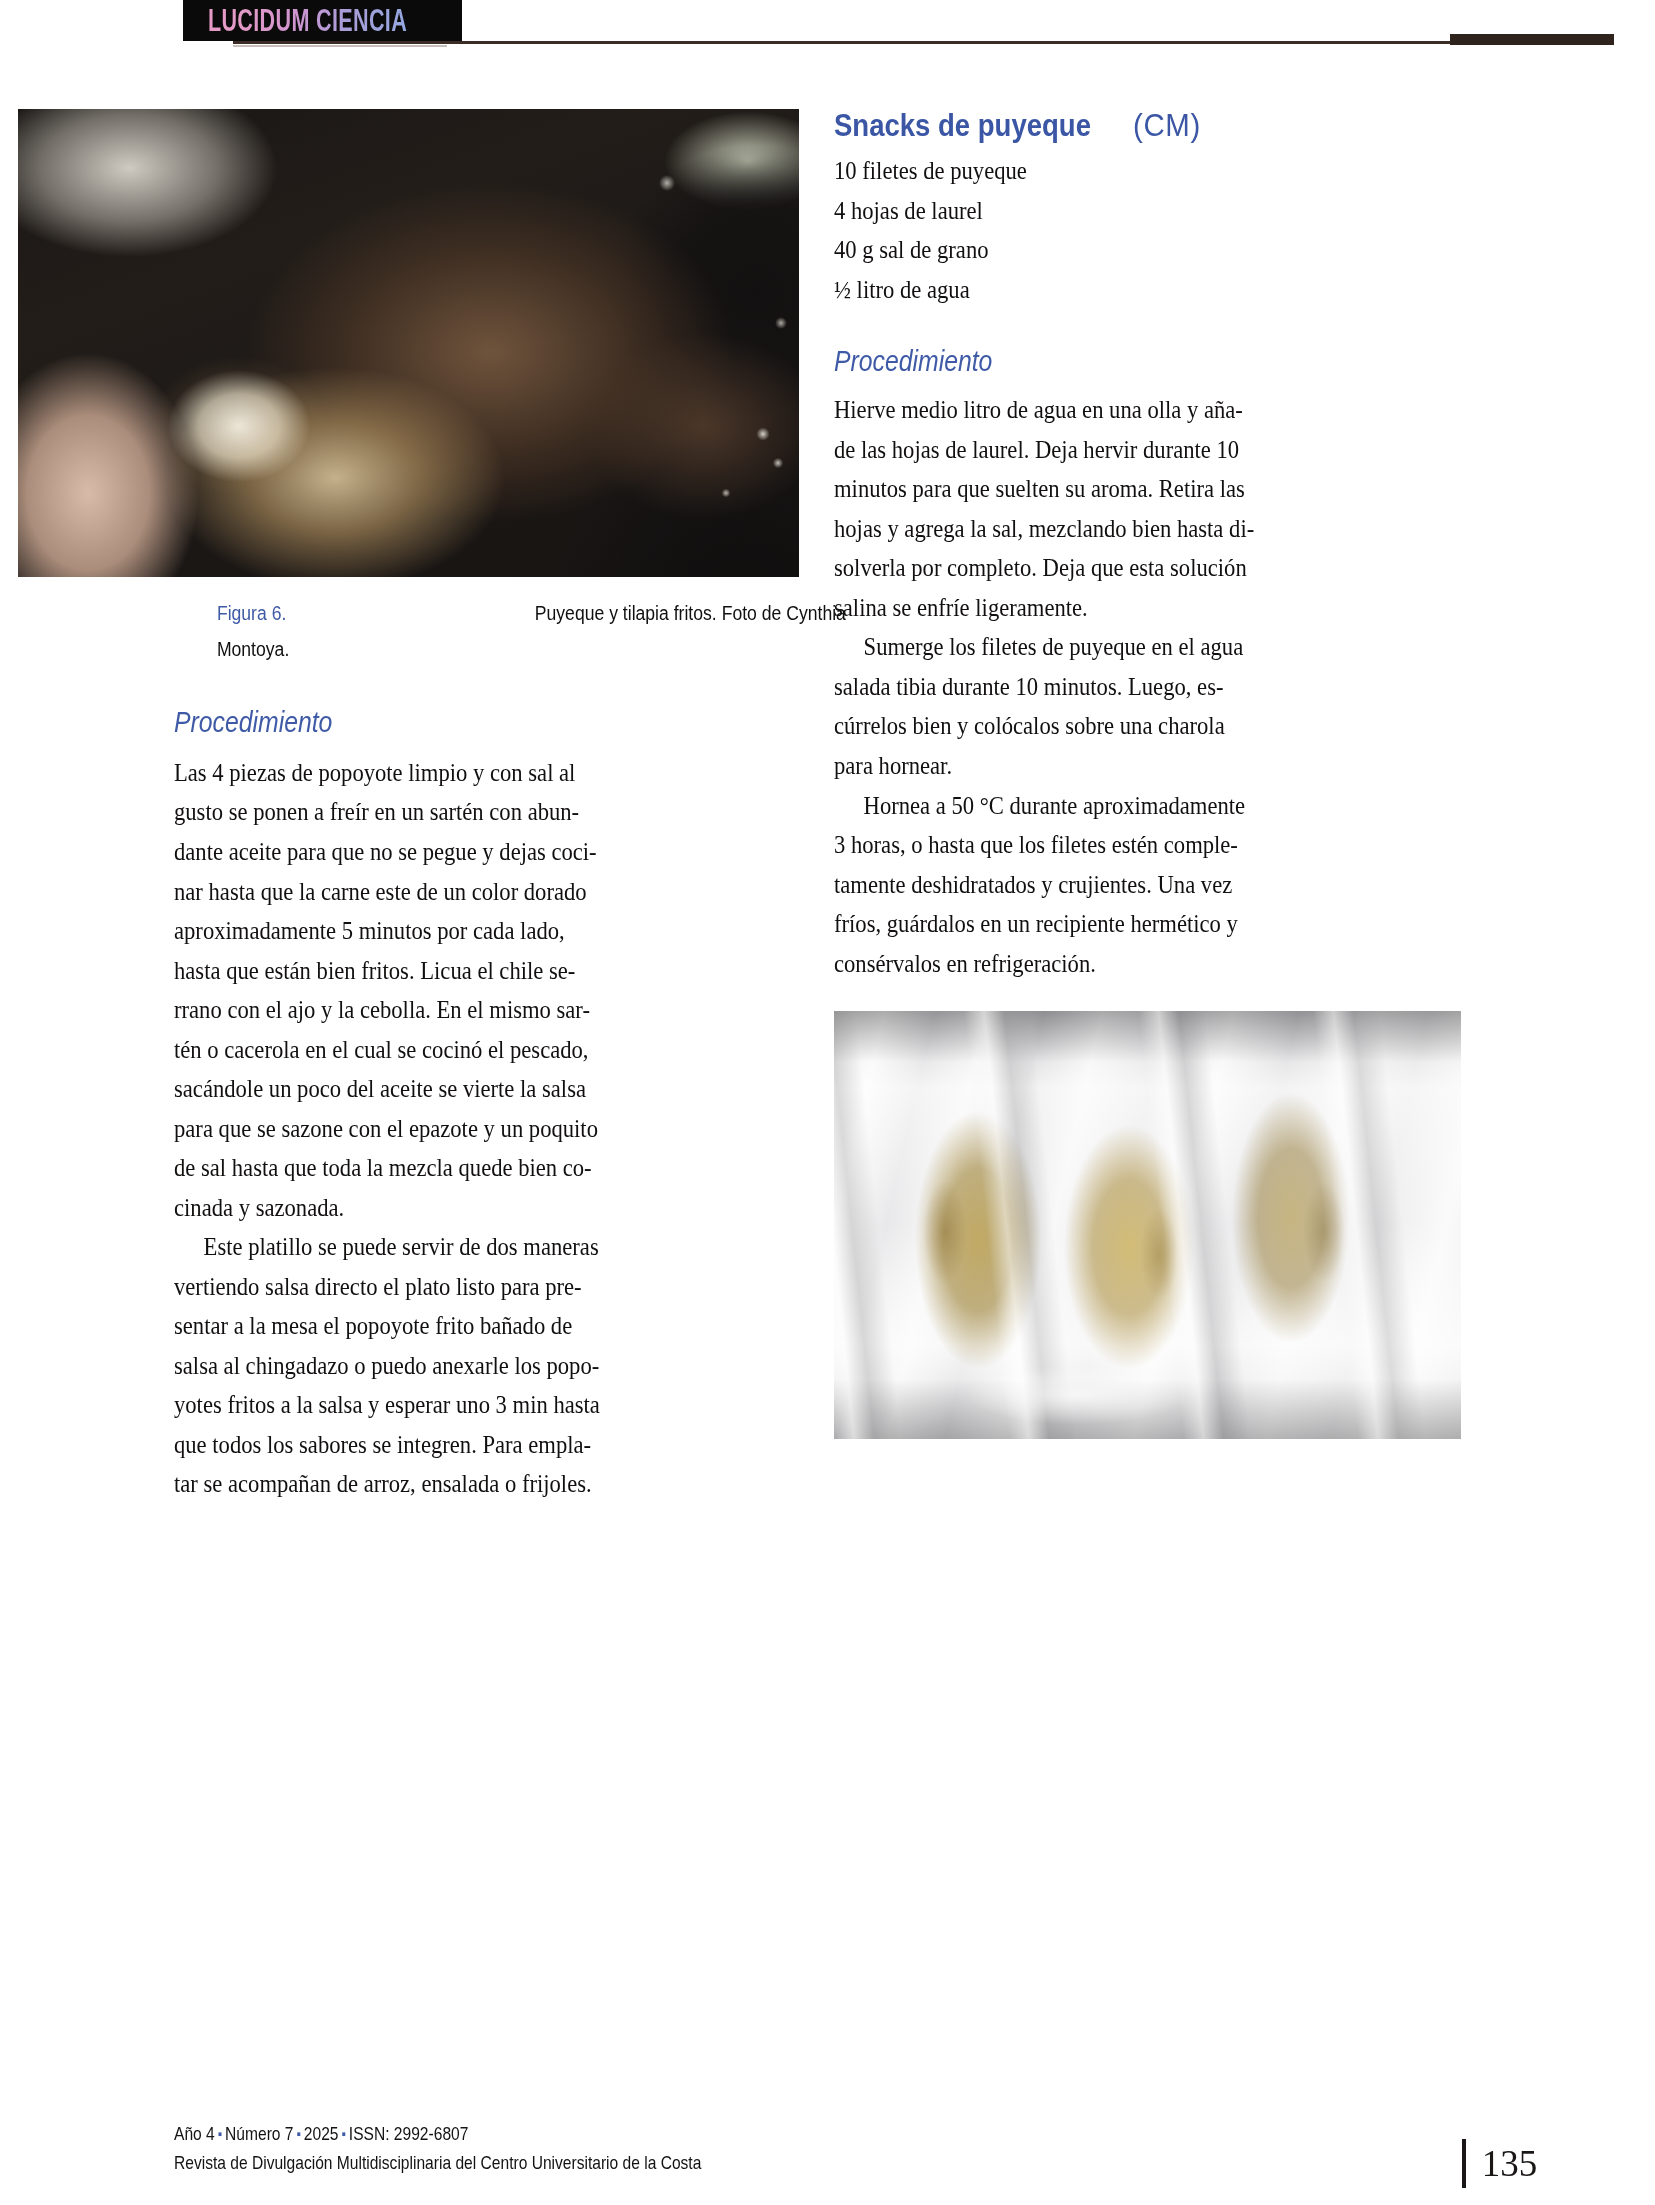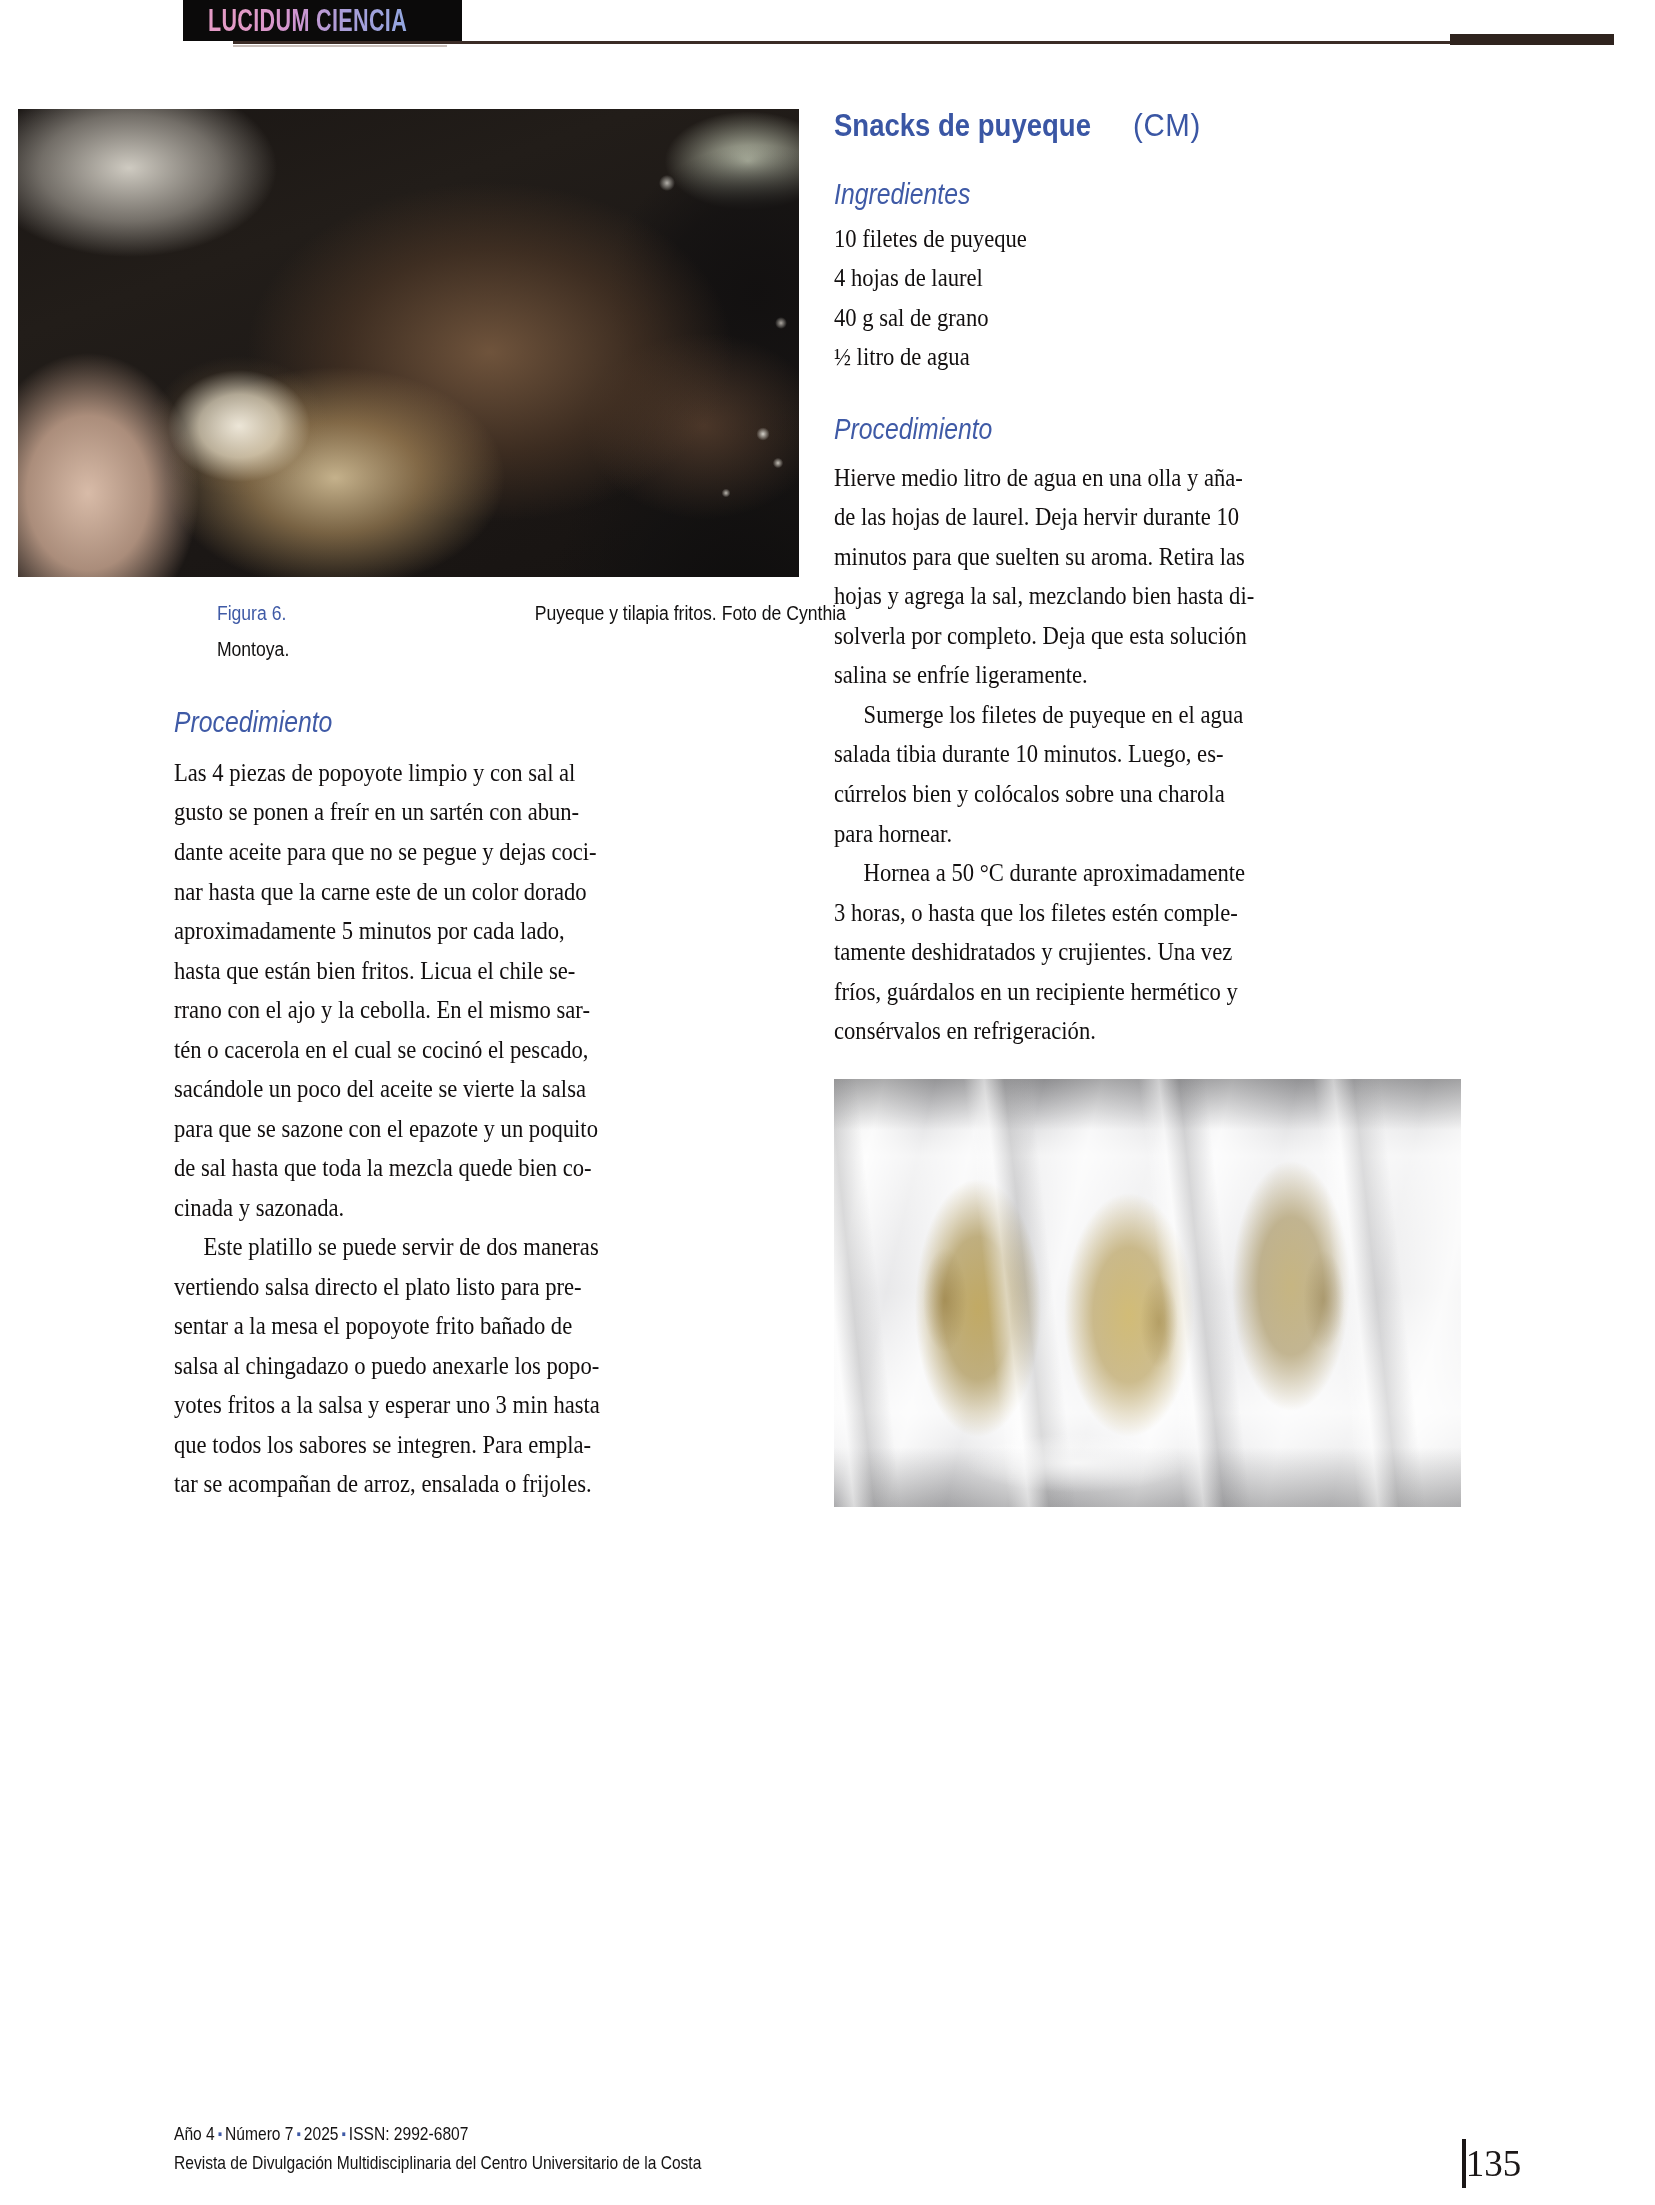--- a/index.html
+++ b/index.html
@@ -266,21 +266,21 @@
     font-size: 14.8px;
     vertical-align: 1.5px;
     padding: 0 3.7px;
   }
   .page-no-wrap {
     position: absolute;
     left: 1462px;
     top: 2139px;
     display: flex;
     align-items: center;
-    gap: 0;
+    gap: 16px;
     justify-content: space-between;
   }
   .page-rule {
     width: 3.7px;
     height: 49px;
     background: #1a1616;
   }
   .page-no {
     font-family: "Liberation Serif", serif;
     font-size: 37px;
@@ -346,23 +346,20 @@
     <span class="pline">tar se acompañan de arroz, ensalada o frijoles.</span>
   </div>
 </div>
 
 <div class="col-right">
 
   <div class="recipe-title">
     <span class="tbold">Snacks de puyeque</span><span class="tparen">(CM)</span>
   </div>
 
-  <div class="subhead" style="margin-top:38px;">
-    <span>Ingredientes</span>
-  </div>
 
   <div class="ing-list" style="margin-top:10px;">
     <div class="body-line">10 filetes de puyeque</div>
     <div class="body-line">4 hojas de laurel</div>
     <div class="body-line">40 g sal de grano</div>
     <div class="body-line">½ litro de agua</div>
   </div>
 
   <div class="subhead" style="margin-top:37px;">
     <span>Procedimiento</span>

